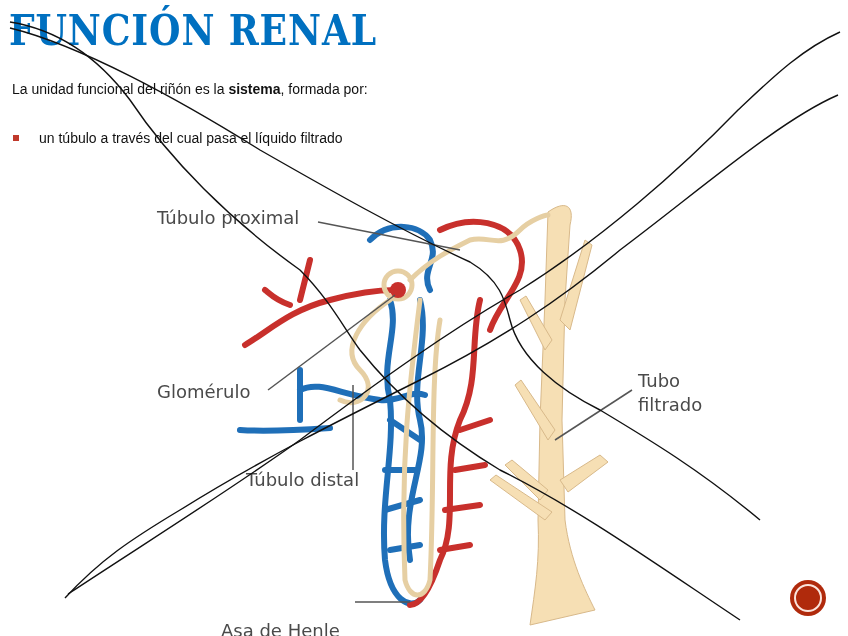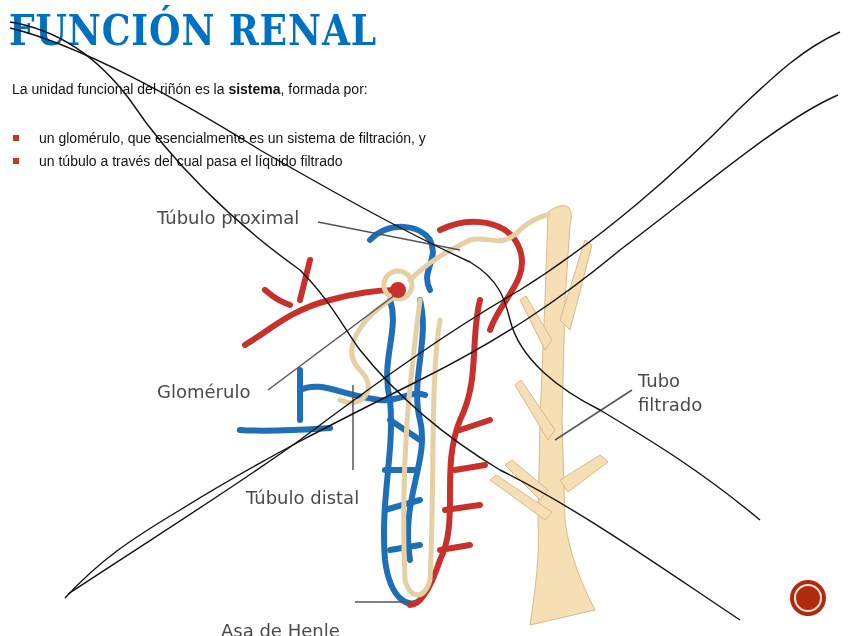--- a/index.html
+++ b/index.html
@@ -27,24 +27,20 @@
 </head>
 <body>
 
 <div class="title">FUNCIÓN RENAL</div>
 
 <div class="intro">
   <span>La unidad funcional del riñón es la </span><b>sistema</b><span>, formada por:</span>
 </div>
 
 <ul class="bullets">
-  <li>
-      <span class="bullet-mark"></span>
-      <span>un glomérulo, que esencialmente es un sistema de filtración, y</span>
-    </li>
   <li>
       <span class="bullet-mark"></span>
       <span>un túbulo a través del cual pasa el líquido filtrado</span>
     </li>
 </ul>
 
 <svg class="diagram" viewBox="0 0 848 636" width="848" height="636">
 
   <g fill="#f6dfb4" stroke="#d8b98a" stroke-width="1">
     <path d="M548 212 C565 200 575 205 570 225 L565 300 L562 420 L565 520 C570 560 585 590 595 610 L530 625 C535 590 540 560 538 520 L540 420 L545 300 Z"></path>
@@ -85,21 +81,21 @@
     <path d="M318 222 L460 250"></path>
     <path d="M268 390 L395 295"></path>
     <path d="M353 385 L353 470"></path>
     <path d="M355 602 L410 602"></path>
     <path d="M632 390 L555 440"></path>
   </g>
 </svg>
 
 <div class="label" style="left:157px;top:207px;">Túbulo proximal</div>
 <div class="label" style="left:157px;top:381px;">Glomérulo</div>
-<div class="label" style="left:246px;top:487px;">Túbulo distal</div>
+<div class="label" style="left:246px;top:469px;">Túbulo distal</div>
 <div class="label" style="left:221px;top:620px;">Asa de Henle</div>
 <div class="label" style="left:638px;top:369px;line-height:24px;">
   <div>Tubo</div>
   <div>filtrado</div>
 </div>
 
 <svg class="ink" width="848" height="636">
   <g fill="none" stroke="#111" stroke-width="1.4">
     <path d="M10 22 C60 30 100 60 130 100 C170 160 230 220 300 270 C330 300 345 330 360 350 C400 400 450 440 500 470 C580 510 650 560 740 620"></path>
     <path d="M10 28 C80 45 180 100 260 150 C330 190 400 230 470 262 C500 280 505 300 510 320 C520 360 560 390 600 410 C650 440 700 470 760 520"></path>

